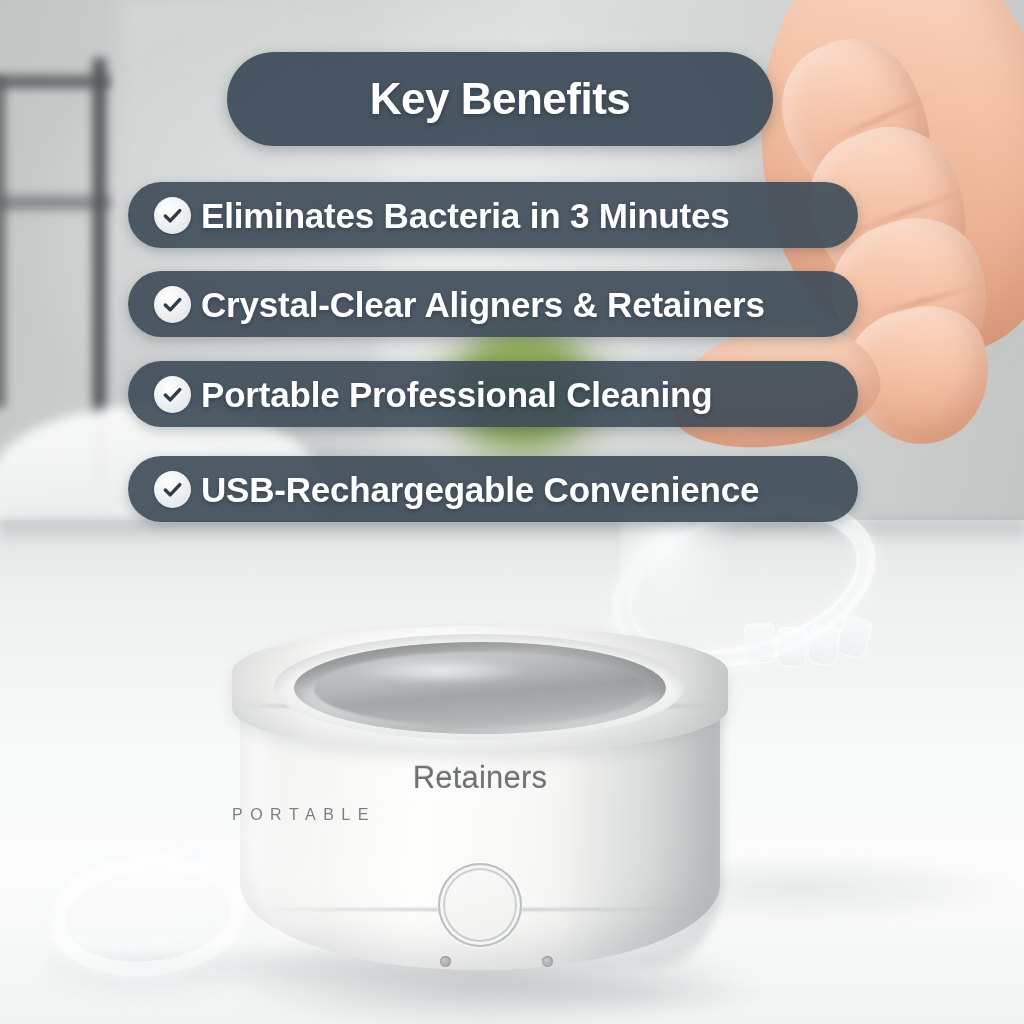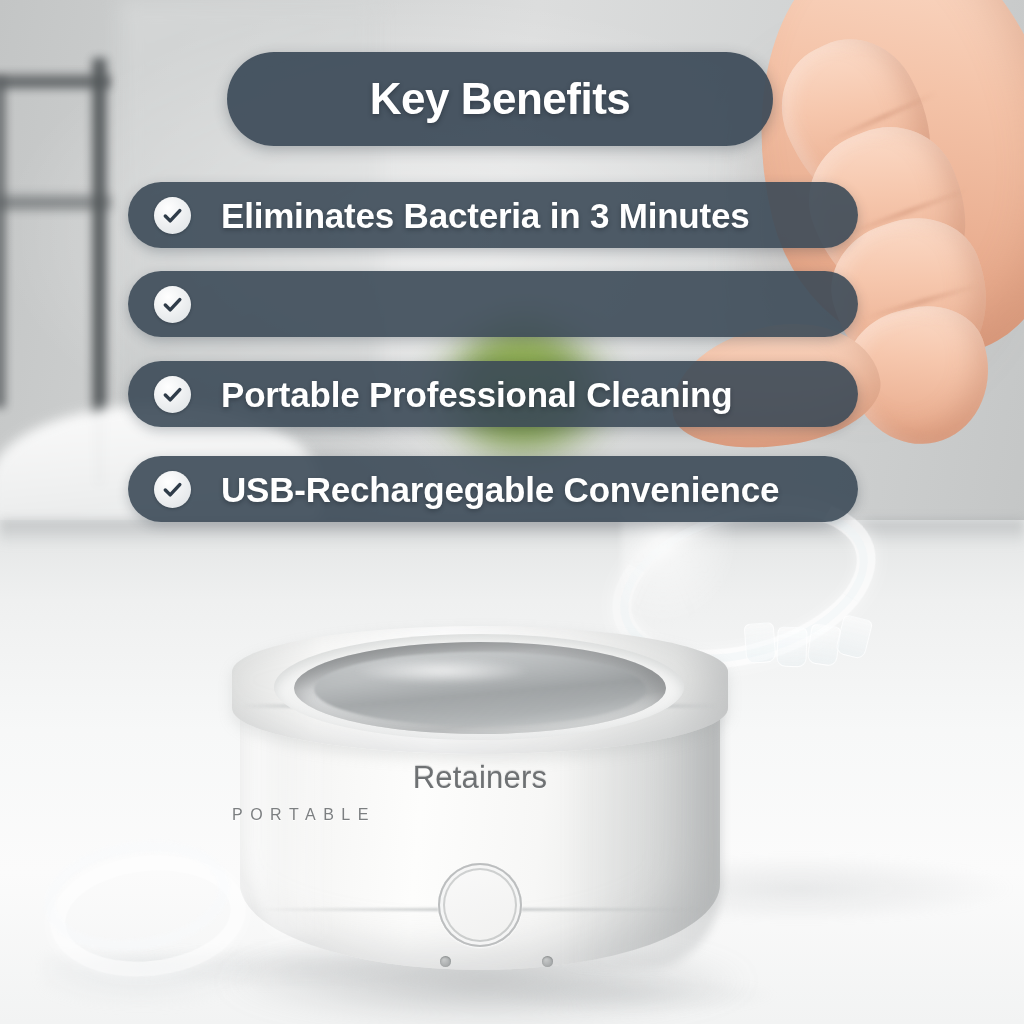--- a/index.html
+++ b/index.html
@@ -309,21 +309,21 @@
   .p3 { top:361px; }
   .p4 { top:456px; }
   .check {
     flex:0 0 auto; width:37px; height:37px; border-radius:50%;
     background:radial-gradient(circle at 38% 30%, #ffffff, #e6e9eb 72%, #d5d9db);
     display:flex; align-items:center; justify-content:center;
     box-shadow:0 1px 3px rgba(20,28,36,.35);
   }
   .check svg { display:block; }
   .pill-text {
-    margin-left:30px;
+    margin-left:10px;
     color:#ffffff;
     font-size:35px; font-weight:700; letter-spacing:-.2px;
     white-space:nowrap; line-height:1;
     text-shadow:0 2px 4px rgba(25,32,40,.40);
   }
 </style>
 </head>
 <body>
 
 <div class="stage">
@@ -407,20 +407,21 @@
       </span>
       <span class="pill-text">Eliminates Bacteria in 3 Minutes</span>
     </div>
 
     <div class="pill p2">
       <span class="check">
         <svg width="23" height="23" viewBox="0 0 24 24" aria-hidden="true">
           <path d="M4.5 12.6 L9.6 17.6 L19.6 6.9" fill="none" stroke="#2f3c49" stroke-width="3.6" stroke-linecap="round" stroke-linejoin="round"></path>
         </svg>
       </span>
+      <span class="pill-text">Crystal-Clear Aligners &amp; Retainers</span>
     </div>
 
     <div class="pill p4">
       <span class="check">
         <svg width="23" height="23" viewBox="0 0 24 24" aria-hidden="true">
           <path d="M4.5 12.6 L9.6 17.6 L19.6 6.9" fill="none" stroke="#2f3c49" stroke-width="3.6" stroke-linecap="round" stroke-linejoin="round"></path>
         </svg>
       </span>
       <span class="pill-text">USB-Rechargegable Convenience</span>
     </div>

